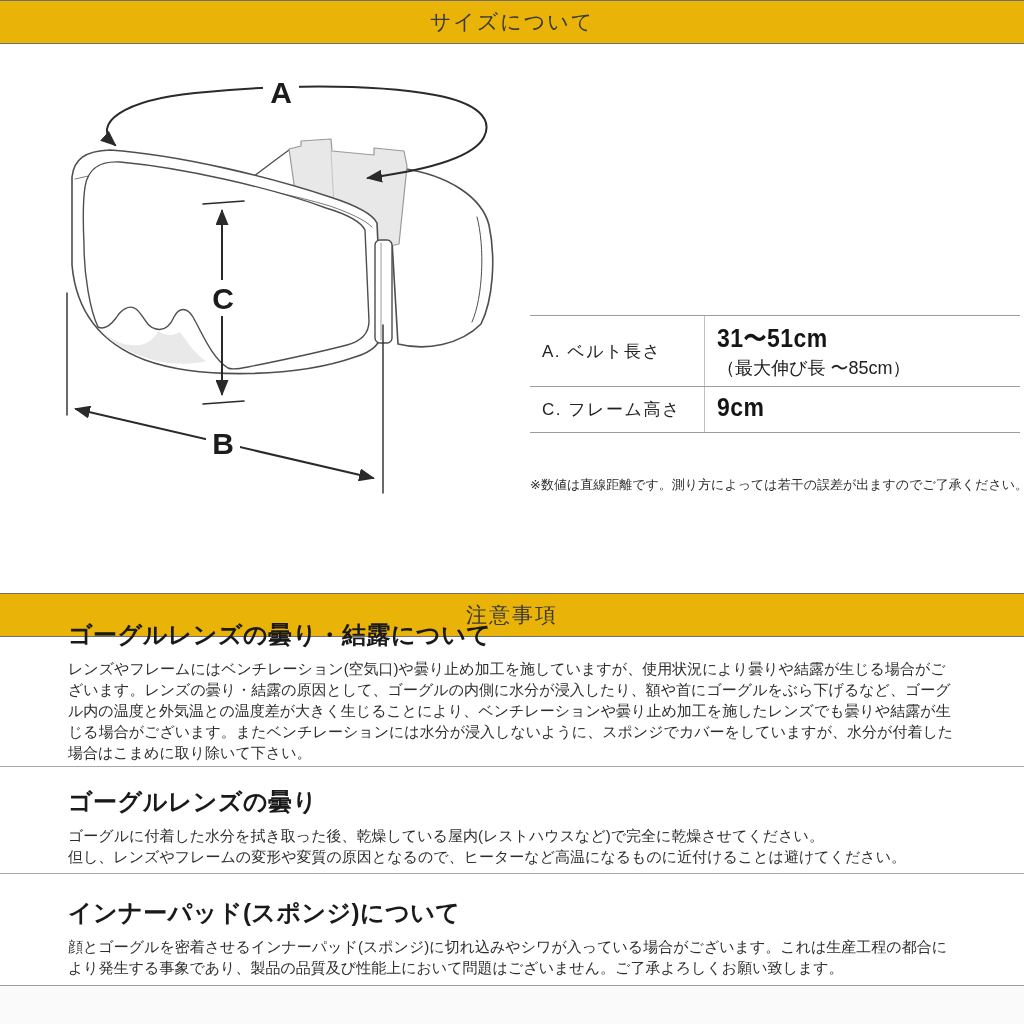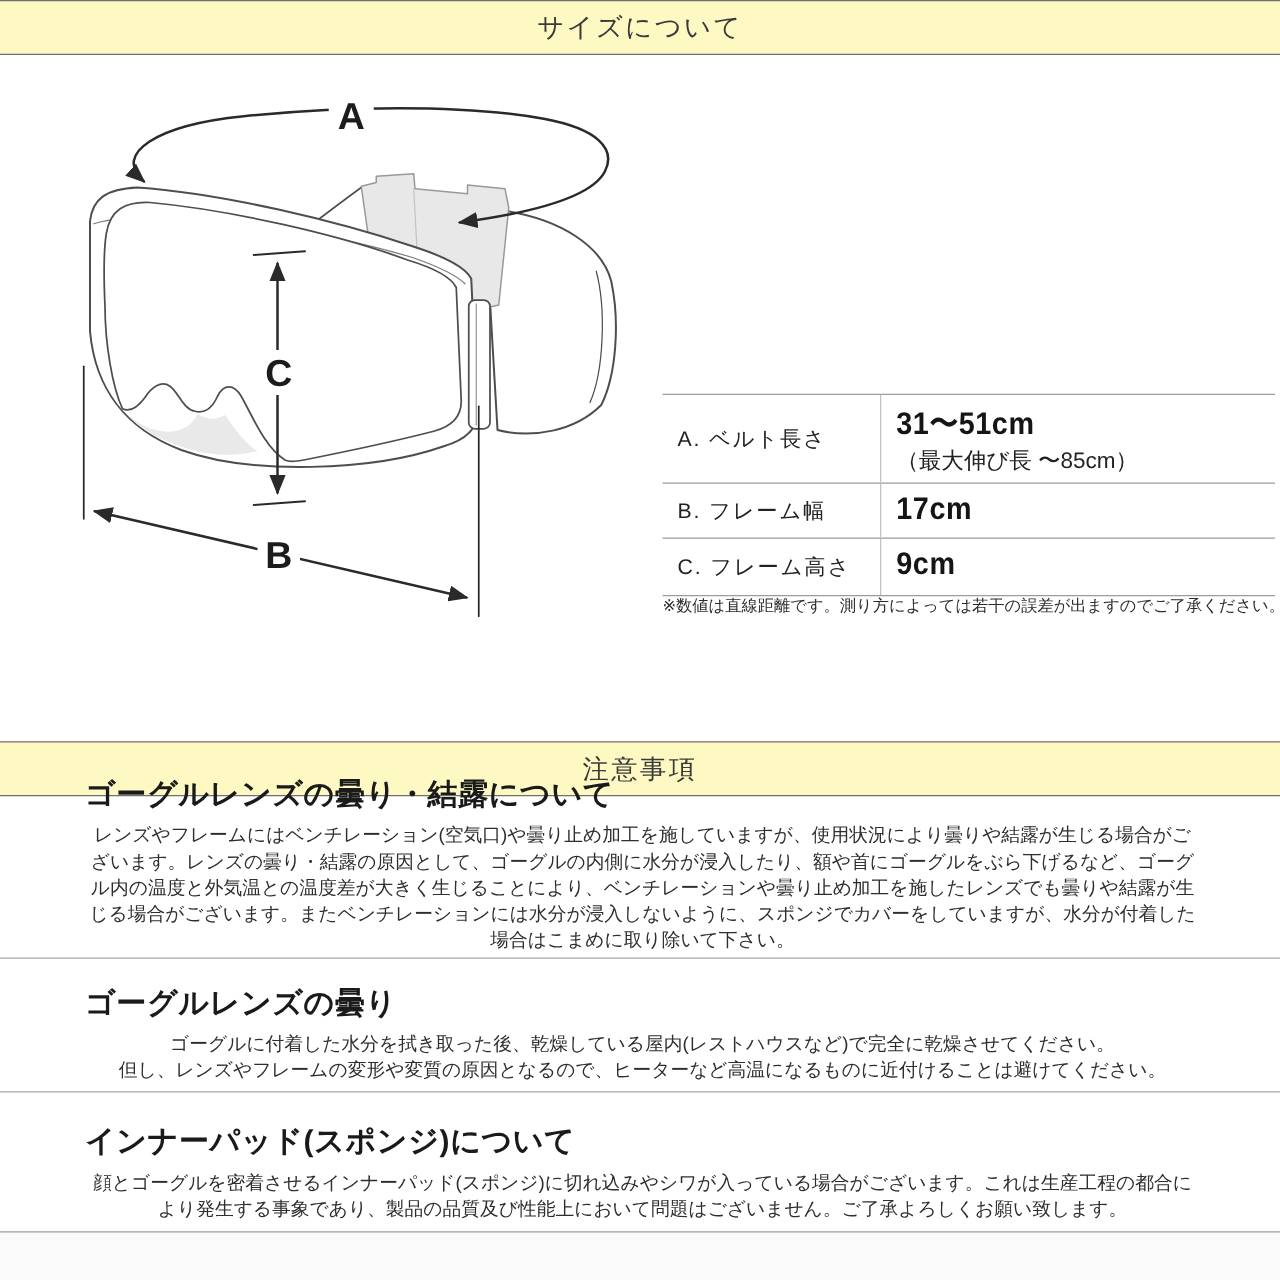--- a/index.html
+++ b/index.html
@@ -3,21 +3,21 @@
 <meta charset="utf-8">
 <style>
   html,body{margin:0;padding:0;}
   body{
     width:1024px;height:1024px;position:relative;background:#ffffff;
     font-family:"Liberation Sans","DejaVu Sans",sans-serif;
     overflow:hidden;color:#2e2e2e;
   }
   .bar{
     position:absolute;left:0;right:0;height:42px;
-    background:#fef9c3;border-top:1px solid #707070;border-bottom:1px solid #707070;
+    background:#eab308;border-top:1px solid #707070;border-bottom:1px solid #707070;
     display:flex;align-items:center;justify-content:center;
     font-size:21px;letter-spacing:2px;color:#3a3a3a;
   }
   .bar1{top:0;}
   .bar2{top:557px;margin-top:36px;}
   .diagram{position:absolute;left:30px;top:55px;}
   .size-table{
     position:absolute;left:530px;top:315px;width:490px;
     border-top:1px solid #9c9c9c;
   }
@@ -40,21 +40,21 @@
   .v-sub{font-size:18px;color:#222;margin-top:1px;}
   .table-note{
     position:absolute;left:530px;top:476px;width:494px;
     font-size:13px;color:#2b2b2b;white-space:nowrap;
   }
   .nb{position:absolute;left:68px;width:892px;}
   .nb-1{top:619px;}
   .nb-2{top:786px;}
   .nb-3{top:897px;}
   .nb-title{font-size:24px;font-weight:bold;color:#1a1a1a;margin:0 0 7px 0;letter-spacing:.5px;}
-  .nb-body{font-size:15px;line-height:21px;color:#2e2e2e;white-space:pre-line;text-align:center;}
+  .nb-body{font-size:15px;line-height:21px;color:#2e2e2e;white-space:pre-line;}
   .divider{position:absolute;left:0;right:0;height:0;border-top:1px solid #a8a8a8;}
   .div-1{top:766px;}
   .div-2{top:873px;}
   .footer-strip{
     position:absolute;left:0;right:0;top:985px;height:39px;
     background:#fafafa;border-top:1px solid #9c9c9c;
   }
   .dim-label{font-family:"Liberation Sans",sans-serif;font-weight:bold;font-size:30px;fill:#1c1c1c;}
 </style>
 </head>
@@ -117,26 +117,20 @@
 </svg>
 
 <div class="size-table">
   <div class="t-row r-a">
     <div class="t-label">A. ベルト長さ</div>
     <div class="t-value">
       <div class="v-main">31〜51cm</div>
       <div class="v-sub">（最大伸び長 〜85cm）</div>
     </div>
   </div>
-  <div class="t-row r-b">
-    <div class="t-label">B. フレーム幅</div>
-    <div class="t-value">
-      <div class="v-main">17cm</div>
-    </div>
-  </div>
   <div class="t-row r-c">
     <div class="t-label">C. フレーム高さ</div>
     <div class="t-value">
       <div class="v-main">9cm</div>
     </div>
   </div>
 </div>
 
 <div class="table-note">※数値は直線距離です。測り方によっては若干の誤差が出ますのでご了承ください。</div>
 

